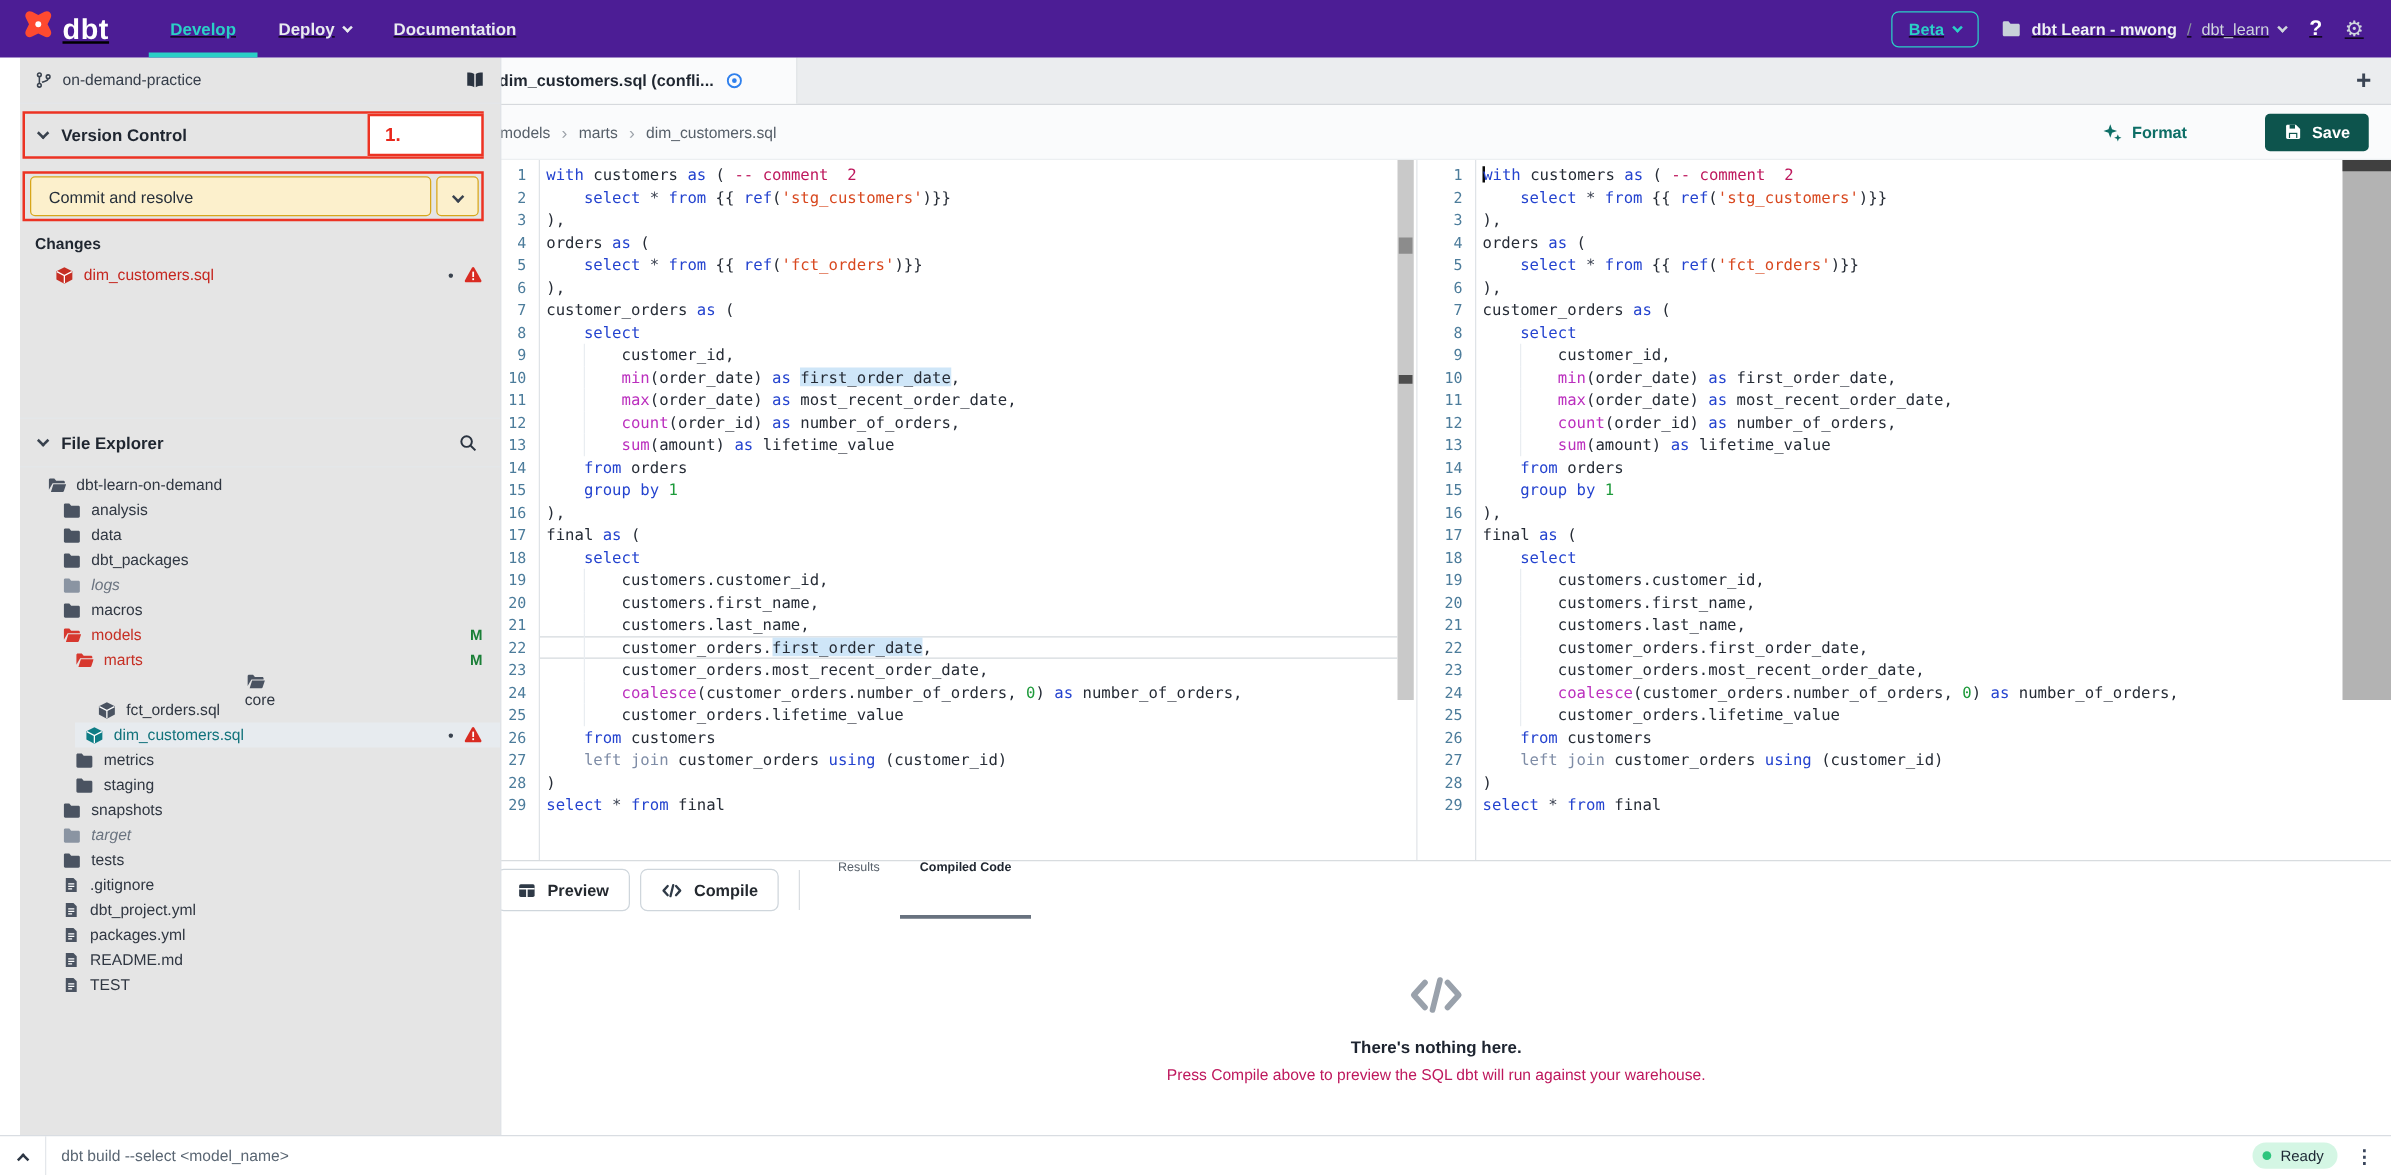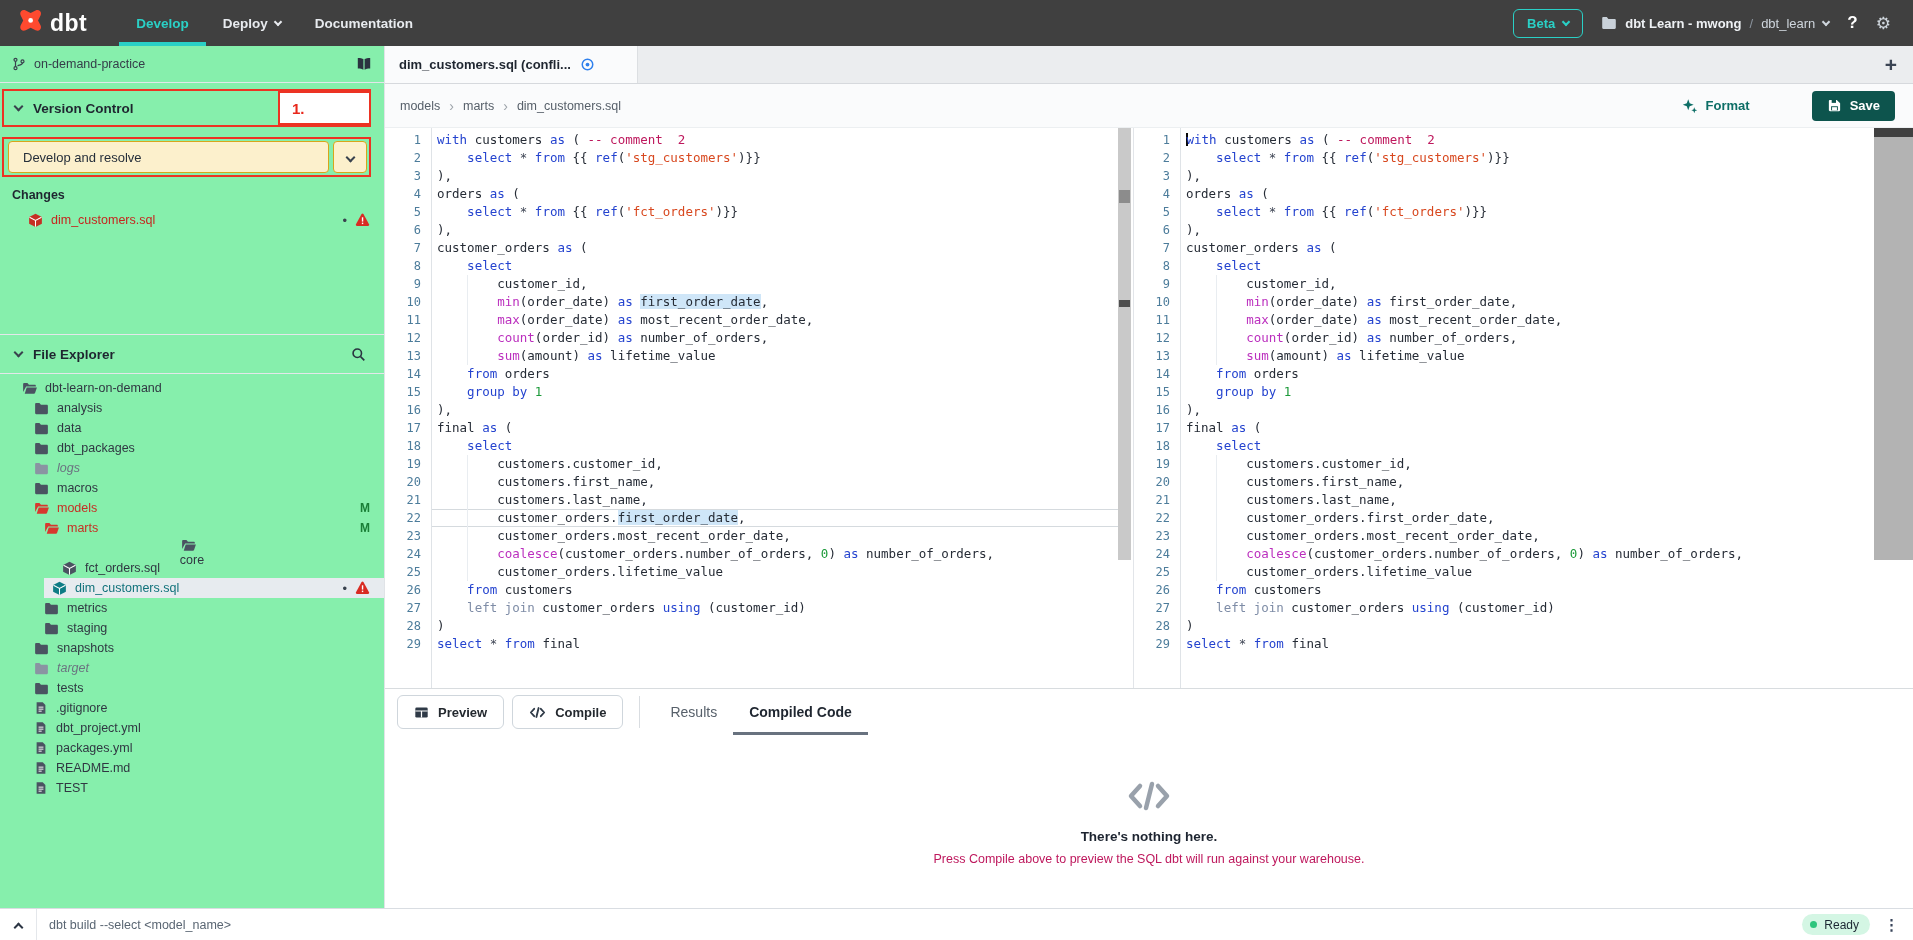--- a/index.html
+++ b/index.html
@@ -1,21 +1,21 @@
 <!DOCTYPE html>
 <html><head>
 <meta charset="utf-8">
 <style>
   * { margin:0; padding:0; box-sizing:border-box; }
   html,body { width:1913px; height:940px; overflow:hidden; }
   body { font-family:"Liberation Sans", sans-serif; background:#fff; }
   .app { position:relative; width:1913px; height:940px; background:#fff; overflow:hidden; }
 
   
-  .topnav { position:absolute; left:0; top:0; width:100%; height:46px; background:#404040; display:flex; align-items:center; z-index:30; }
+  .topnav { position:absolute; left:0; top:0; width:100%; height:46px; background:#4c1d95; display:flex; align-items:center; z-index:30;text-decoration:underline; }
   .brand { display:flex; align-items:center; gap:7px; padding:0 18px 0 16px; }
   .brand-name { color:#fff; font-size:23px; font-weight:700; letter-spacing:.5px; }
   .nav-items { display:flex; height:100%; margin-left:14px; }
   .nav-item { position:relative; display:flex; align-items:center; gap:7px; padding:0 17px; color:#e8ebef; font-size:13.5px; font-weight:600; cursor:pointer; }
   .nav-item .chev { width:6px; height:6px; margin-top:-3px; }
   .nav-item.active { color:#2ad0c6; }
   .nav-item.active::after { content:""; position:absolute; left:0; right:0; bottom:0; height:4px; background:#2ad0c6; }
   .topnav-right { margin-left:auto; display:flex; align-items:center; gap:18px; padding-right:22px; }
   .beta-btn { display:flex; align-items:center; gap:8px; height:29px; padding:0 13px; border:1.5px solid #2ad0c6; border-radius:6px; color:#2ad0c6; font-size:13px; font-weight:700; cursor:pointer; }
   .beta-btn .chev { width:6px; height:6px; margin-top:-3px; }
@@ -23,21 +23,21 @@
   .acct .sep { color:#8b949e; font-weight:400; }
   .acct .proj { color:#cfd6dd; font-weight:400; }
   .acct .chev { width:6px; height:6px; margin-top:-3px; color:#cfd6dd; }
   .icon-help { color:#fff; font-size:17px; font-weight:800; cursor:pointer; }
   .icon-gear { color:#cfd6dd; font-size:17px; cursor:pointer; }
 
   .chev { display:inline-block; width:7px; height:7px; border-right:2px solid currentColor; border-bottom:2px solid currentColor; transform:rotate(45deg); }
   .chev.up { transform:rotate(-135deg); }
 
   
-  .sidebar { position:absolute; left:0; top:46px; width:385px; height:862px; background:#86efac; border-right:1px solid #e0e3e7; z-index:10; }
+  .sidebar { position:absolute; left:16px; top:46px; width:385px; height:862px; background:#e5e5e5; border-right:1px solid #e0e3e7; z-index:10; }
   .branch-row { position:absolute; left:0; top:0; width:100%; height:37px; border-bottom:1px solid #e3e6ea; display:flex; align-items:center; padding:0 12px; color:#39424e; }
   .branch-row .lbl { font-size:12.5px; color:#353d49; margin-left:8px; }
   .branch-row .book { margin-left:auto; color:#2a3340; cursor:pointer; display:flex; }
 
   .vc-header { position:absolute; left:0; top:43px; width:392px; height:38px; display:flex; align-items:center; padding-left:15px; gap:11px; cursor:pointer; }
   .section-title { font-size:13.5px; font-weight:700; color:#1f2630; }
   .sec-chev { color:#39424e; width:7px; height:7px; margin-top:-3px; }
 
   .commit-row { position:absolute; left:8px; top:95px; width:359px; height:32px; display:flex; gap:4px; }
   .commit-main { flex:1; background:#fcf0cc; border:1px solid #d7a61b; border-radius:4px; display:flex; align-items:center; padding-left:14px; font-size:13px; color:#262f3a; cursor:pointer; }
@@ -106,21 +106,21 @@
   .vtrack-left .m2 { position:absolute; left:1px; right:1px; top:172px; height:7px; background:#4e4e4e; }
   .vtrack-right { position:absolute; right:0; top:0; width:39px; height:432px; background:#b3b3b3; }
   .vtrack-right .thumb { position:absolute; left:0; right:0; top:0; height:9px; background:#404040; }
 
   
   .bottom-panel { position:absolute; left:0; top:642px; right:0; height:220px; background:#fff; border-top:1px solid #d8dcdf; }
   .bp-actions { position:absolute; left:0; top:0; right:0; height:46px; display:flex; align-items:center; padding-left:12px; }
   .bp-btn { display:flex; align-items:center; gap:9px; height:34px; padding:0 16px; background:#fff; border:1px solid #cfd6dc; border-radius:6px; font-size:13px; font-weight:600; color:#24292f; cursor:pointer; margin-right:8px; }
   .bp-btn .b-icon { display:flex; color:#2f3a47; }
   .bp-divider { width:1px; height:32px; background:#d9dde1; margin:0 14px 0 8px; }
-  .bp-tab { height:46px; display:flex; align-items:center; padding:0 16px; font-size:14px; color:#57606a; cursor:pointer; }
+  .bp-tab { height:46px; display:flex; padding:0 16px; font-size:10px; color:#57606a; cursor:pointer; }
   .bp-tab.active { color:#1f2630; font-weight:700; box-shadow: inset 0 -3px 0 #68727f; }
   .empty-state { position:absolute; left:50%; top:90px; transform:translateX(-50%); width:640px; text-align:center; }
   .empty-icon { color:#99a1ab; }
   .empty-title { margin-top:12px; font-size:13.5px; font-weight:700; color:#1d2430; }
   .empty-sub { margin-top:8px; font-size:12.5px; color:#be185d; }
 
   
   .command-bar { position:absolute; left:0; bottom:0; width:100%; height:32px; background:#fff; border-top:1px solid #d9dde2; display:flex; align-items:center; z-index:20; }
   .cb-collapse { width:36px; display:flex; justify-content:center; color:#2c3644; cursor:pointer; }
   .cb-vdiv { width:1px; align-self:stretch; background:#e4e7eb; }
@@ -194,21 +194,21 @@
         </span>
     </div>
 
     <div class="vc-header">
       <span class="chev sec-chev"></span>
       <span class="section-title">Version Control</span>
     </div>
 
     <div class="commit-row">
       <div class="commit-main">
-        <span>Develop and resolve</span>
+        <span>Commit and resolve</span>
       </div>
       <div class="commit-chev">
         <span class="chev"></span>
       </div>
     </div>
 
     <div class="changes-title">Changes</div>
     <div class="change-row">
       <span class="c-icon">
           <svg viewBox="0 0 16 16" width="15" height="15">

